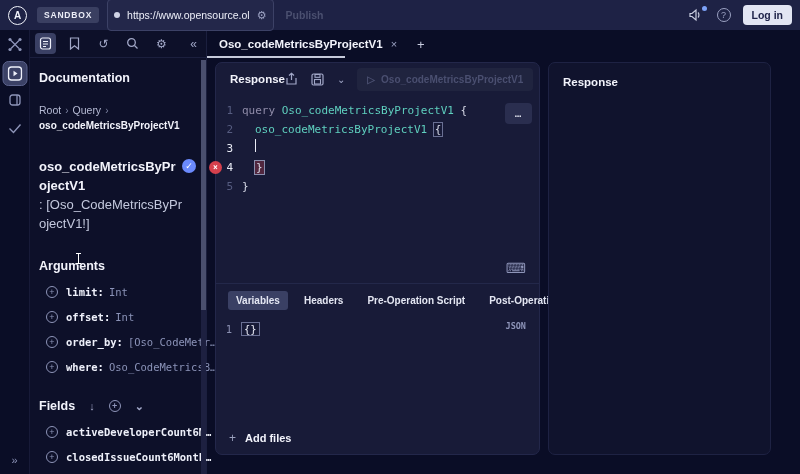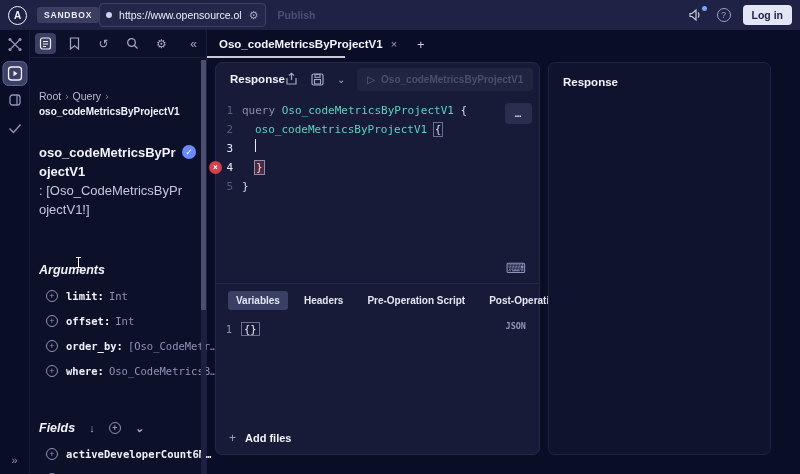--- a/index.html
+++ b/index.html
@@ -10,21 +10,21 @@
   }
   .mono { font-family:"DejaVu Sans Mono", monospace; }
 
   
   .topbar { position:absolute; left:0; top:0; width:800px; height:30px;
     background:#1e2245; display:flex; align-items:center; padding:0 8px; z-index:5; }
   .logo { width:19px; height:19px; border:1.6px solid #f0f2fa; border-radius:50%;
     display:flex; align-items:center; justify-content:center; font-size:10px; font-weight:bold; color:#f0f2fa; }
   .sandbox-badge { margin-left:10px; background:#3a3f61; color:#eceef8; font-size:8.5px;
     font-weight:bold; letter-spacing:.8px; padding:3px 7px; border-radius:3px; }
-  .url-box { height:24px; border:1px solid #3c4166; border-radius:4px;
+  .url-box { margin-left:8px; height:32px; border:1px solid #3c4166; border-radius:4px;
     display:flex; align-items:center; padding:0 6px; background:#23274a; }
   .url-dot { width:6px; height:6px; border-radius:50%; background:#cfd3e6; margin-right:7px; }
   .url-text { font-size:10.5px; color:#eceef8; }
   .url-gear { margin-left:7px; color:#9ba1c2; font-size:11px; }
   .publish { margin-left:12px; color:#4b5070; font-size:10.5px; font-weight:bold; }
   .topbar-right { margin-left:auto; display:flex; align-items:center; gap:12px; }
   .megaphone { position:relative; width:16px; height:14px; color:#c9cde0; }
   .notif-dot { position:absolute; right:-2px; top:-2px; width:5px; height:5px; border-radius:50%; background:#7da2f7; }
   .help-circle { width:14px; height:14px; border:1px solid #9ba1c2; border-radius:50%; color:#9ba1c2;
     font-size:9px; display:flex; align-items:center; justify-content:center; }
@@ -47,21 +47,21 @@
   .docs-body { padding:13px 10px 0 9px; position:relative; }
   .docs-title { font-size:12.5px; font-weight:bold; color:#f2f3fb; }
   .breadcrumb { margin-top:18px; font-size:10.5px; color:#b6bbd4; line-height:15px; }
   .crumb-sep { color:#7b819f; margin:0 4px; font-size:10px; }
   .crumb-current { display:block; color:#f2f3fb; font-weight:bold; font-size:10px; }
   .field-head { margin-top:24px; font-size:13px; line-height:19px; }
   .field-name { font-weight:bold; color:#f2f3fb; word-break:break-all; }
   .check-badge { float:right; width:14px; height:14px; border-radius:50%; background:#6b8afd; color:#fff;
     font-size:9px; display:flex; align-items:center; justify-content:center; margin-top:2px; }
   .field-type { color:#c3c8dd; font-size:13px; line-height:19px; word-break:break-all; width:150px; }
-  .section-title { margin-top:44px; font-size:12.5px; font-weight:bold; color:#f2f3fb; position:relative;font-style:italic; }
+  .section-title { margin-top:26px; font-size:12.5px; font-weight:bold; color:#f2f3fb; position:relative; }
   .doc-row { display:flex; align-items:center; margin-top:13px; font-size:10.5px; }
   .plus-circle { width:12px; height:12px; min-width:12px; border:1px solid #8d94b8; border-radius:50%;
     color:#8d94b8; font-size:9px; line-height:10px; display:flex; align-items:center; justify-content:center;
     margin:0 8px 0 7px; }
   .doc-name { color:#eef0fa; font-weight:bold; white-space:nowrap; }
   .doc-type { color:#8b93b8; margin-left:5px; white-space:nowrap; }
   .fields-head { display:flex; align-items:center; gap:14px; }
   .fields-tool { color:#a2a8c8; font-size:11px; }
   .docs-scrollbar { position:absolute; right:0; top:28px; width:5px; height:416px; background:#15183400; }
   .docs-thumb { position:absolute; top:2px; right:0; width:5px; height:250px; background:#4a4f6e; }
@@ -198,20 +198,21 @@
       <svg width="13" height="13" viewBox="0 0 13 13">
           <circle cx="5.5" cy="5.5" r="3.8" fill="none" stroke="#a2a8c8" stroke-width="1.3"></circle>
           <path d="M8.5 8.5l3 3" stroke="#a2a8c8" stroke-width="1.3"></path>
         </svg>
     </div>
     <div class="icon-btn">⚙</div>
     <div class="docs-collapse">«</div>
   </div>
 
   <div class="docs-body">
+    <div class="docs-title">Documentation</div>
 
     <div class="breadcrumb">
       <span>Root</span><span class="crumb-sep">›</span><span>Query</span><span class="crumb-sep">›</span>
       <span class="crumb-current">oso_codeMetricsByProjectV1</span>
     </div>
 
     <div class="field-head">
       <span class="check-badge">✓</span>
       <span class="field-name">oso_codeMetricsByProjectV1</span>
       <div class="field-type">: [Oso_CodeMetricsByProjectV1!]</div>

